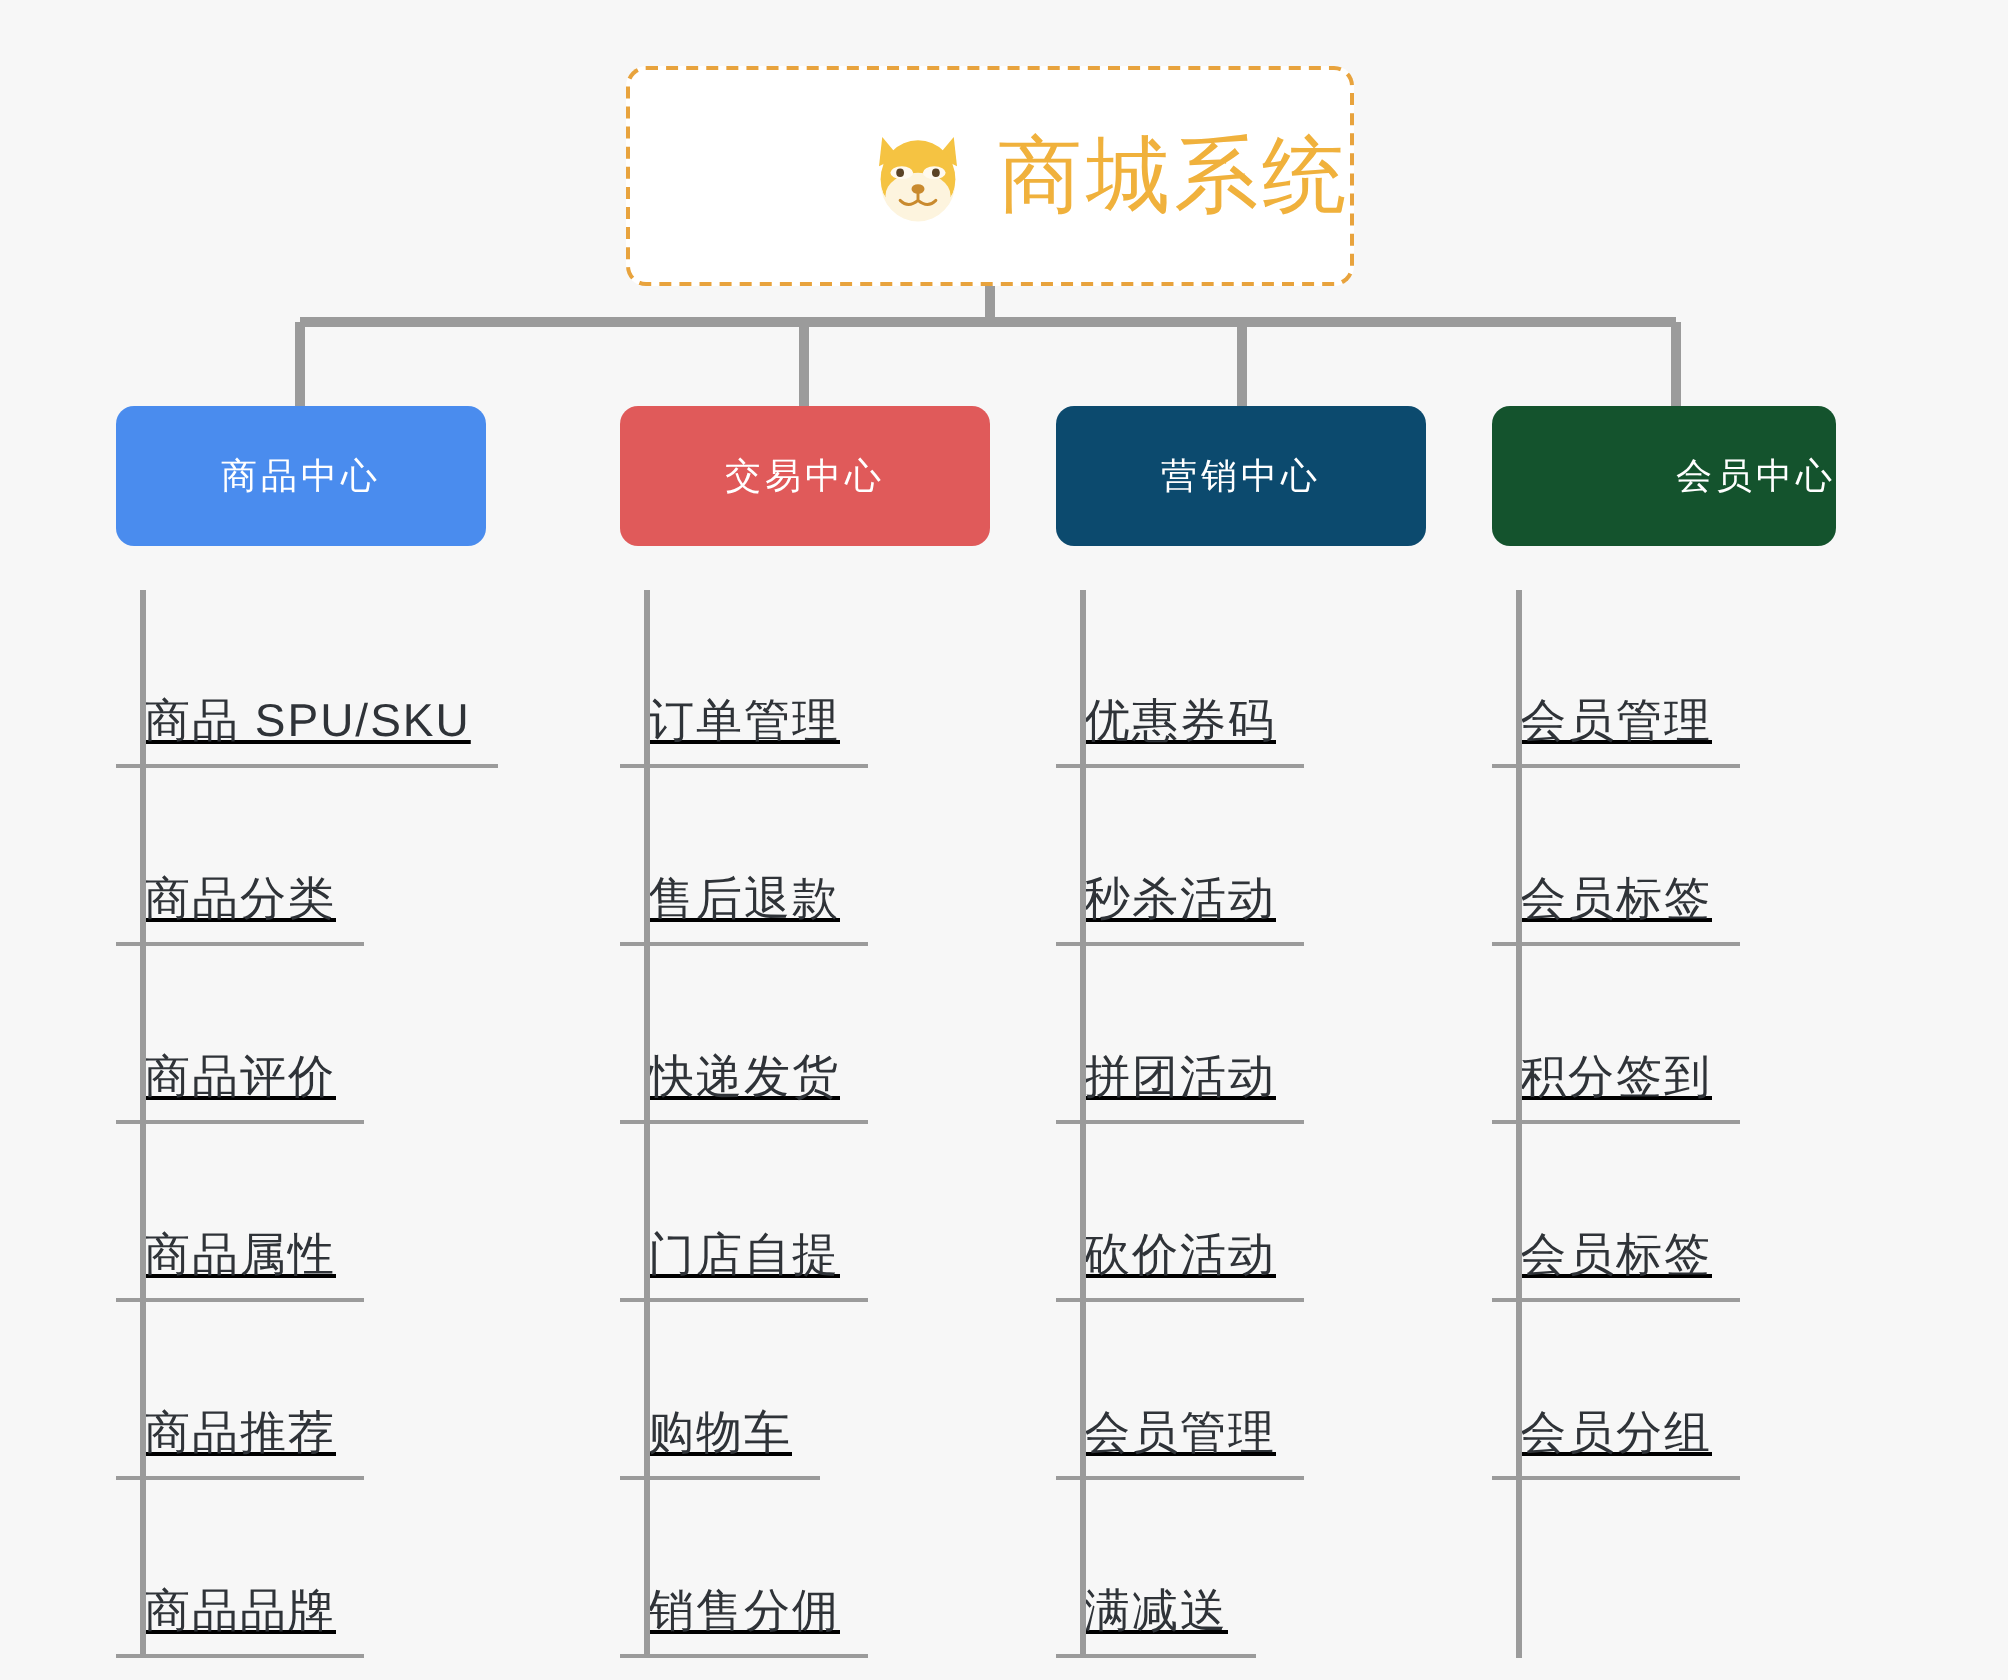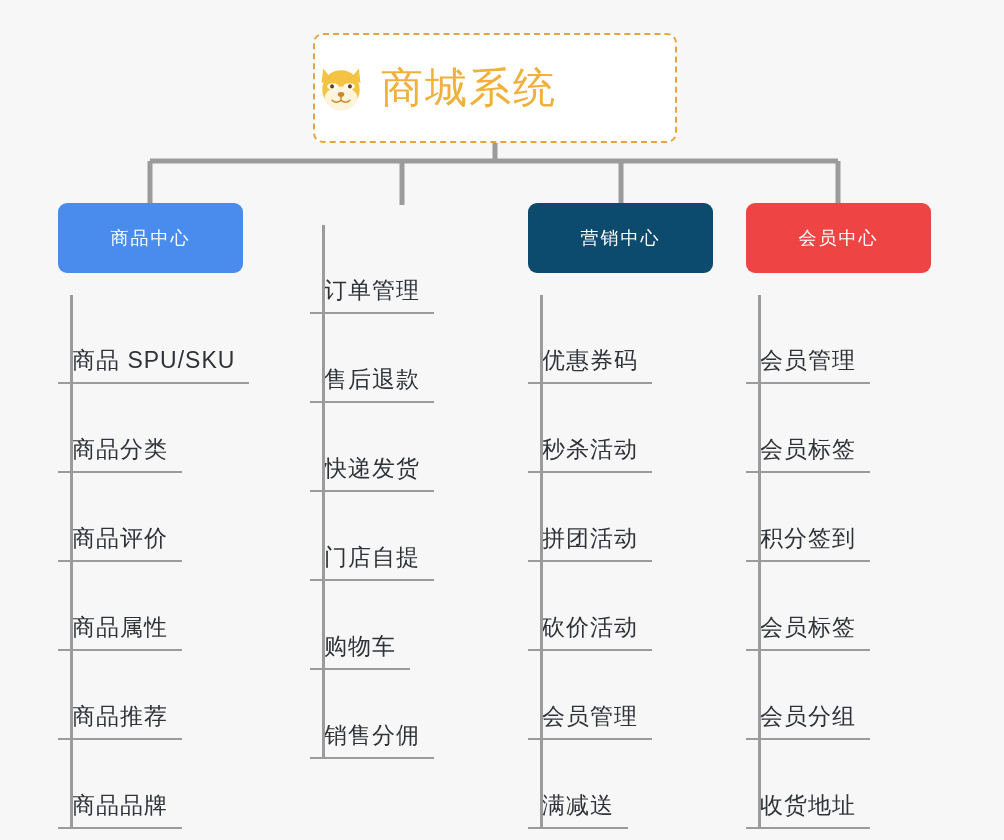--- a/index.html
+++ b/index.html
@@ -18,21 +18,21 @@
 
   
   .root-node{
     position:absolute;
     left:313px;top:33px;
     width:364px;height:110px;
     box-sizing:border-box;
     background:#ffffff;
     border:2px dashed #e8a33d;
     border-radius:10px;
-    display:flex;align-items:center;justify-content:flex-start;
+    display:flex;align-items:center;justify-content:flex-end;
     gap:14px;
   }
   .root-emoji{
     font-size:44px;line-height:1;
     display:block;
     width:52px;height:52px;
     position:relative;
   }
   .root-title{
     font-size:42px;
@@ -56,20 +56,21 @@
   }
   .leaf-rail{
     position:absolute;
     width:3px;
     background:#9b9b9b;
   }
   .leaf-list{
     position:relative;
     margin-top:22px;
     padding-left:0;
+    text-decoration:underline;
   }
   .leaf{
     height:89px;
     display:flex;
     align-items:flex-end;
     box-sizing:border-box;
   }
   .leaf-text{
     display:inline-block;
     font-size:23px;
@@ -137,20 +138,23 @@
       <div class="leaf">
           <span class="leaf-text">商品推荐</span>
         </div>
       <div class="leaf">
           <span class="leaf-text">商品品牌</span>
         </div>
     </div>
   </div>
 
   <div class="column" style="left:310px;width:185px;">
+    <div class="cat-box" style="background:#e05a5a;width:185px;">
+      <span>交易中心</span>
+    </div>
     <div class="leaf-list">
       <div class="leaf-rail" style="left:12px;top:0;height:534px;"></div>
       <div class="leaf">
           <span class="leaf-text">订单管理</span>
         </div>
       <div class="leaf">
           <span class="leaf-text">售后退款</span>
         </div>
       <div class="leaf">
           <span class="leaf-text">快递发货</span>
@@ -188,39 +192,36 @@
       <div class="leaf">
           <span class="leaf-text">会员管理</span>
         </div>
       <div class="leaf">
           <span class="leaf-text">满减送</span>
         </div>
     </div>
   </div>
 
   <div class="column" style="left:746px;width:185px;">
-    <div class="cat-box" style="background:#ef4444;width:185px;">
+    <div class="cat-box" style="background:#14532d;width:172px;justify-content:flex-end;">
       <span>会员中心</span>
     </div>
     <div class="leaf-list">
       <div class="leaf-rail" style="left:12px;top:0;height:534px;"></div>
       <div class="leaf">
           <span class="leaf-text">会员管理</span>
         </div>
       <div class="leaf">
           <span class="leaf-text">会员标签</span>
         </div>
       <div class="leaf">
           <span class="leaf-text">积分签到</span>
         </div>
       <div class="leaf">
           <span class="leaf-text">会员标签</span>
         </div>
       <div class="leaf">
           <span class="leaf-text">会员分组</span>
         </div>
-      <div class="leaf">
-          <span class="leaf-text">收货地址</span>
-        </div>
     </div>
   </div>
 
 </div>
 
 </body></html>

